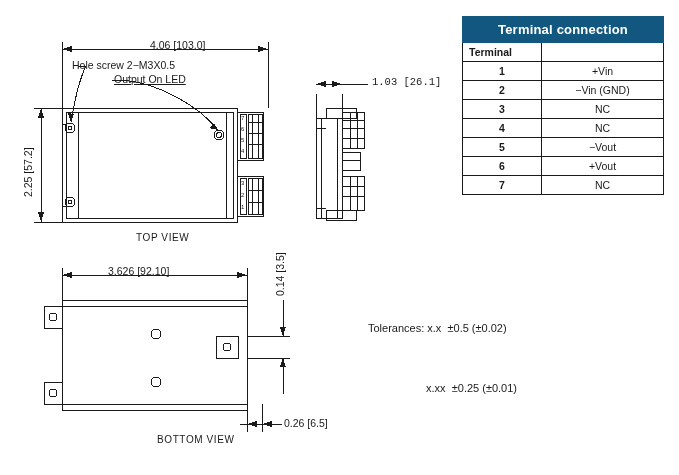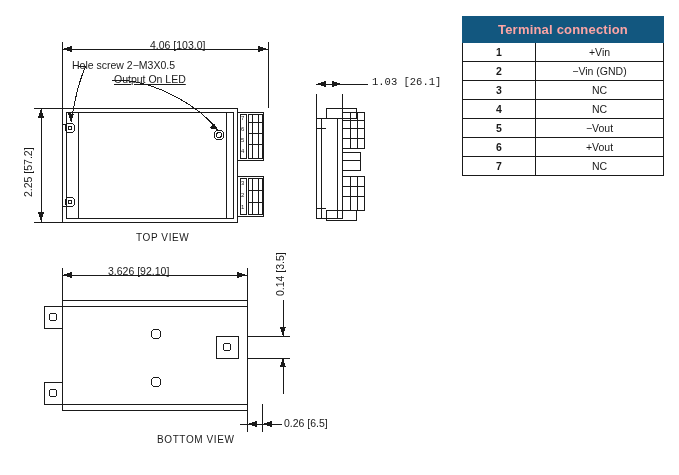--- a/index.html
+++ b/index.html
@@ -31,21 +31,21 @@
   .term-table {
     position: absolute;
     left: 462px;
     top: 16px;
     width: 202px;
     border-collapse: collapse;
     font-size: 10.5px;
   }
   .term-table th.title {
     background: #12577f;
-    color: #fca5a5;
+    color: #ffffff;
     font-size: 13px;
     font-weight: bold;
     text-align: center;
     padding: 5px 0 5px 0;
     border: 1px solid #12577f;
     letter-spacing: .2px;
   }
   .term-table td, .term-table th {
     border: 1px solid #1a1a1a;
   }
@@ -264,20 +264,24 @@
   <div class="pinnum" style="left:241px; top:148px;">4</div>
   <div class="pinnum" style="left:241px; top:180px;">3</div>
   <div class="pinnum" style="left:241px; top:192px;">2</div>
   <div class="pinnum" style="left:241px; top:204px;">1</div>
 
   <table class="term-table">
     <thead>
       <tr>
         <th class="title" colspan="2">Terminal connection</th>
       </tr>
+      <tr>
+        <th class="hdr-left">Terminal</th>
+        <th class="hdr-right"></th>
+      </tr>
     </thead>
     <tbody>
       <tr>
         <td class="num">1</td>
         <td class="val">+Vin</td>
       </tr>
       <tr>
         <td class="num">2</td>
         <td class="val">−Vin (GND)</td>
       </tr>
@@ -298,17 +302,19 @@
         <td class="val">+Vout</td>
       </tr>
       <tr>
         <td class="num">7</td>
         <td class="val">NC</td>
       </tr>
     </tbody>
   </table>
 
   <div class="notes">
+    <div>Tolerances: x.x  ±0.5 (±0.02)</div>
+    <div>                   x.xx  ±0.25 (±0.01)</div>
     
     
   </div>
 
 </div>
 
 </body></html>

